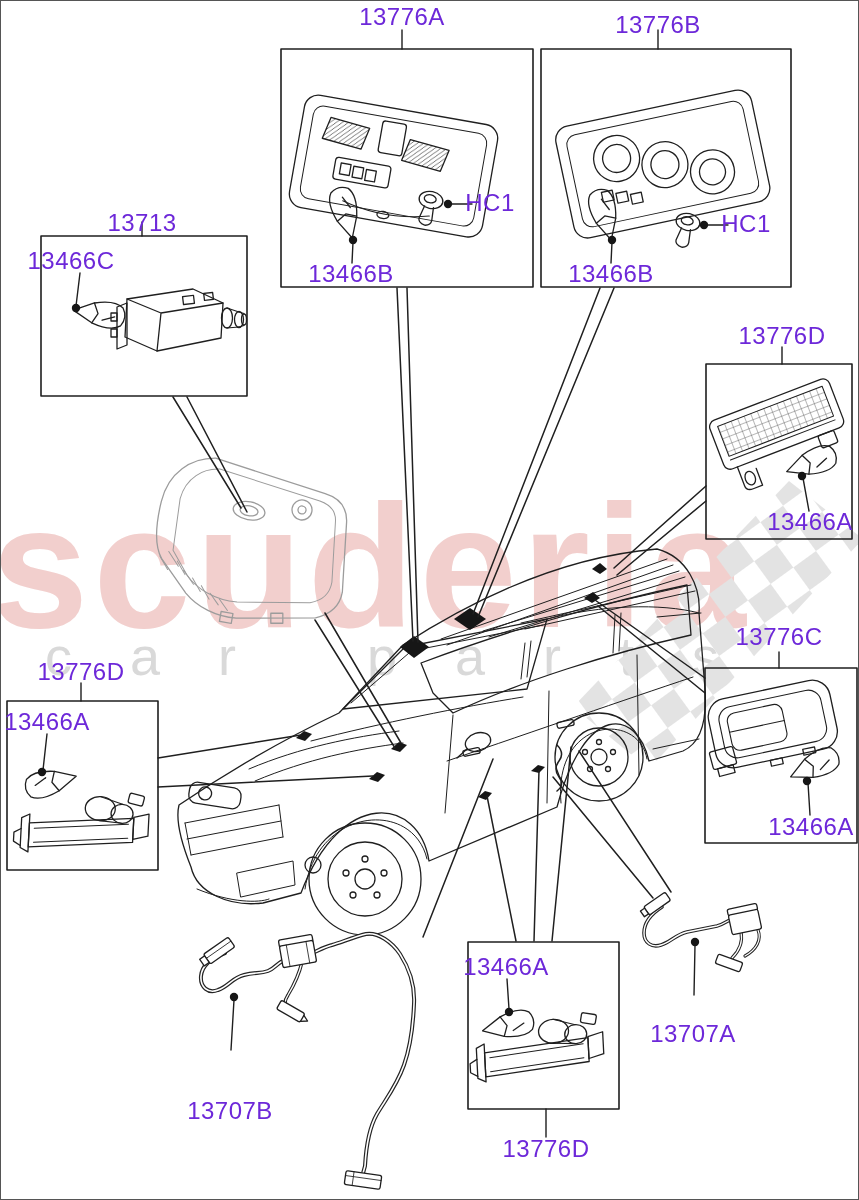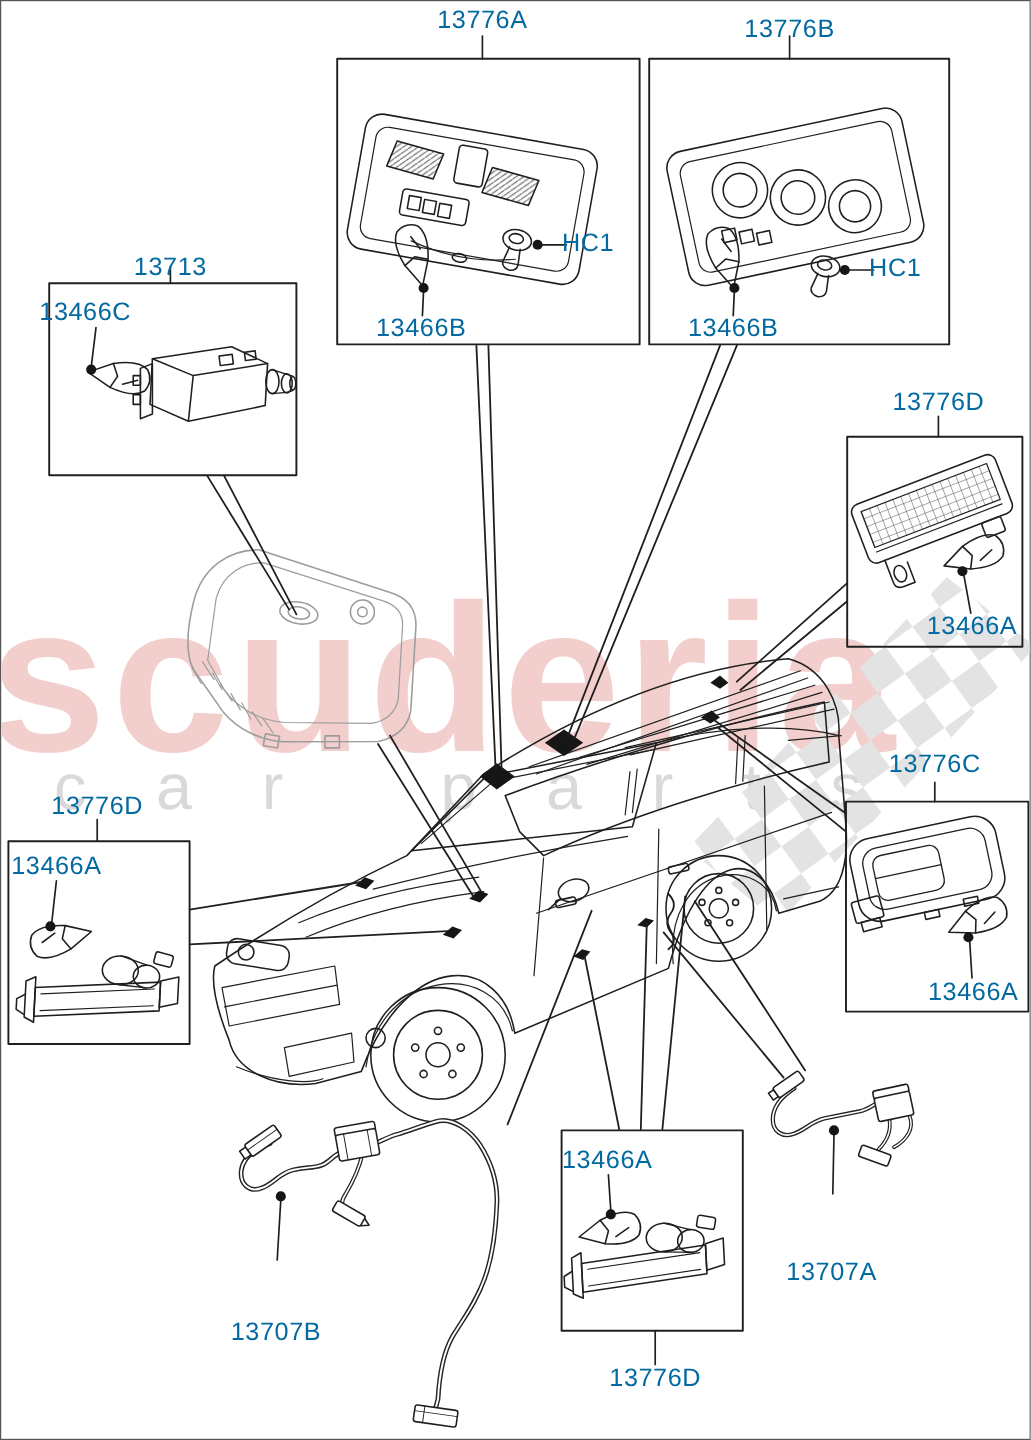--- a/index.html
+++ b/index.html
@@ -3,21 +3,21 @@
 <meta charset="utf-8">
 <style>
   html,body{margin:0;padding:0;background:#fff}
   .canvas{position:relative;width:859px;height:1200px;background:#ffffff;overflow:hidden;
           border:1px solid #555;box-sizing:border-box;font-family:"Liberation Sans",sans-serif}
   .wm-title{position:absolute;left:-10px;top:478px;font-size:175px;line-height:1;font-weight:bold;
             color:#f2cfcd;letter-spacing:5px;white-space:nowrap;user-select:none}
   .wm-sub{position:absolute;left:44px;top:628px;font-size:54px;line-height:1;color:#d9d9d9;
           letter-spacing:58px;white-space:nowrap;user-select:none}
   svg.art{position:absolute;left:0;top:0}
-  .lbl{position:absolute;transform:translate(-50%,-50%);font-size:21px;color:#0369a1;
+  .lbl{position:absolute;transform:translate(-50%,-50%);font-size:24px;color:#6d28d9;
        white-space:nowrap;letter-spacing:0.5px}
 </style>
 </head>
 <body>
 
 <div class="canvas">
 
   <div class="wm-title">scuderia</div>
   <div class="wm-sub">car parts</div>
 
@@ -310,15 +310,15 @@
   <span class="lbl" style="left:745px;top:223px">HC1</span>
   <span class="lbl" style="left:781px;top:335px">13776D</span>
   <span class="lbl" style="left:809px;top:521px">13466A</span>
   <span class="lbl" style="left:80px;top:671px">13776D</span>
   <span class="lbl" style="left:46px;top:721px">13466A</span>
   <span class="lbl" style="left:778px;top:636px">13776C</span>
   <span class="lbl" style="left:810px;top:826px">13466A</span>
   <span class="lbl" style="left:505px;top:966px">13466A</span>
   <span class="lbl" style="left:545px;top:1148px">13776D</span>
   <span class="lbl" style="left:229px;top:1110px">13707B</span>
-  <span class="lbl" style="left:692px;top:1060px">13707A</span>
+  <span class="lbl" style="left:692px;top:1033px">13707A</span>
 
 </div>
 
 </body></html>

